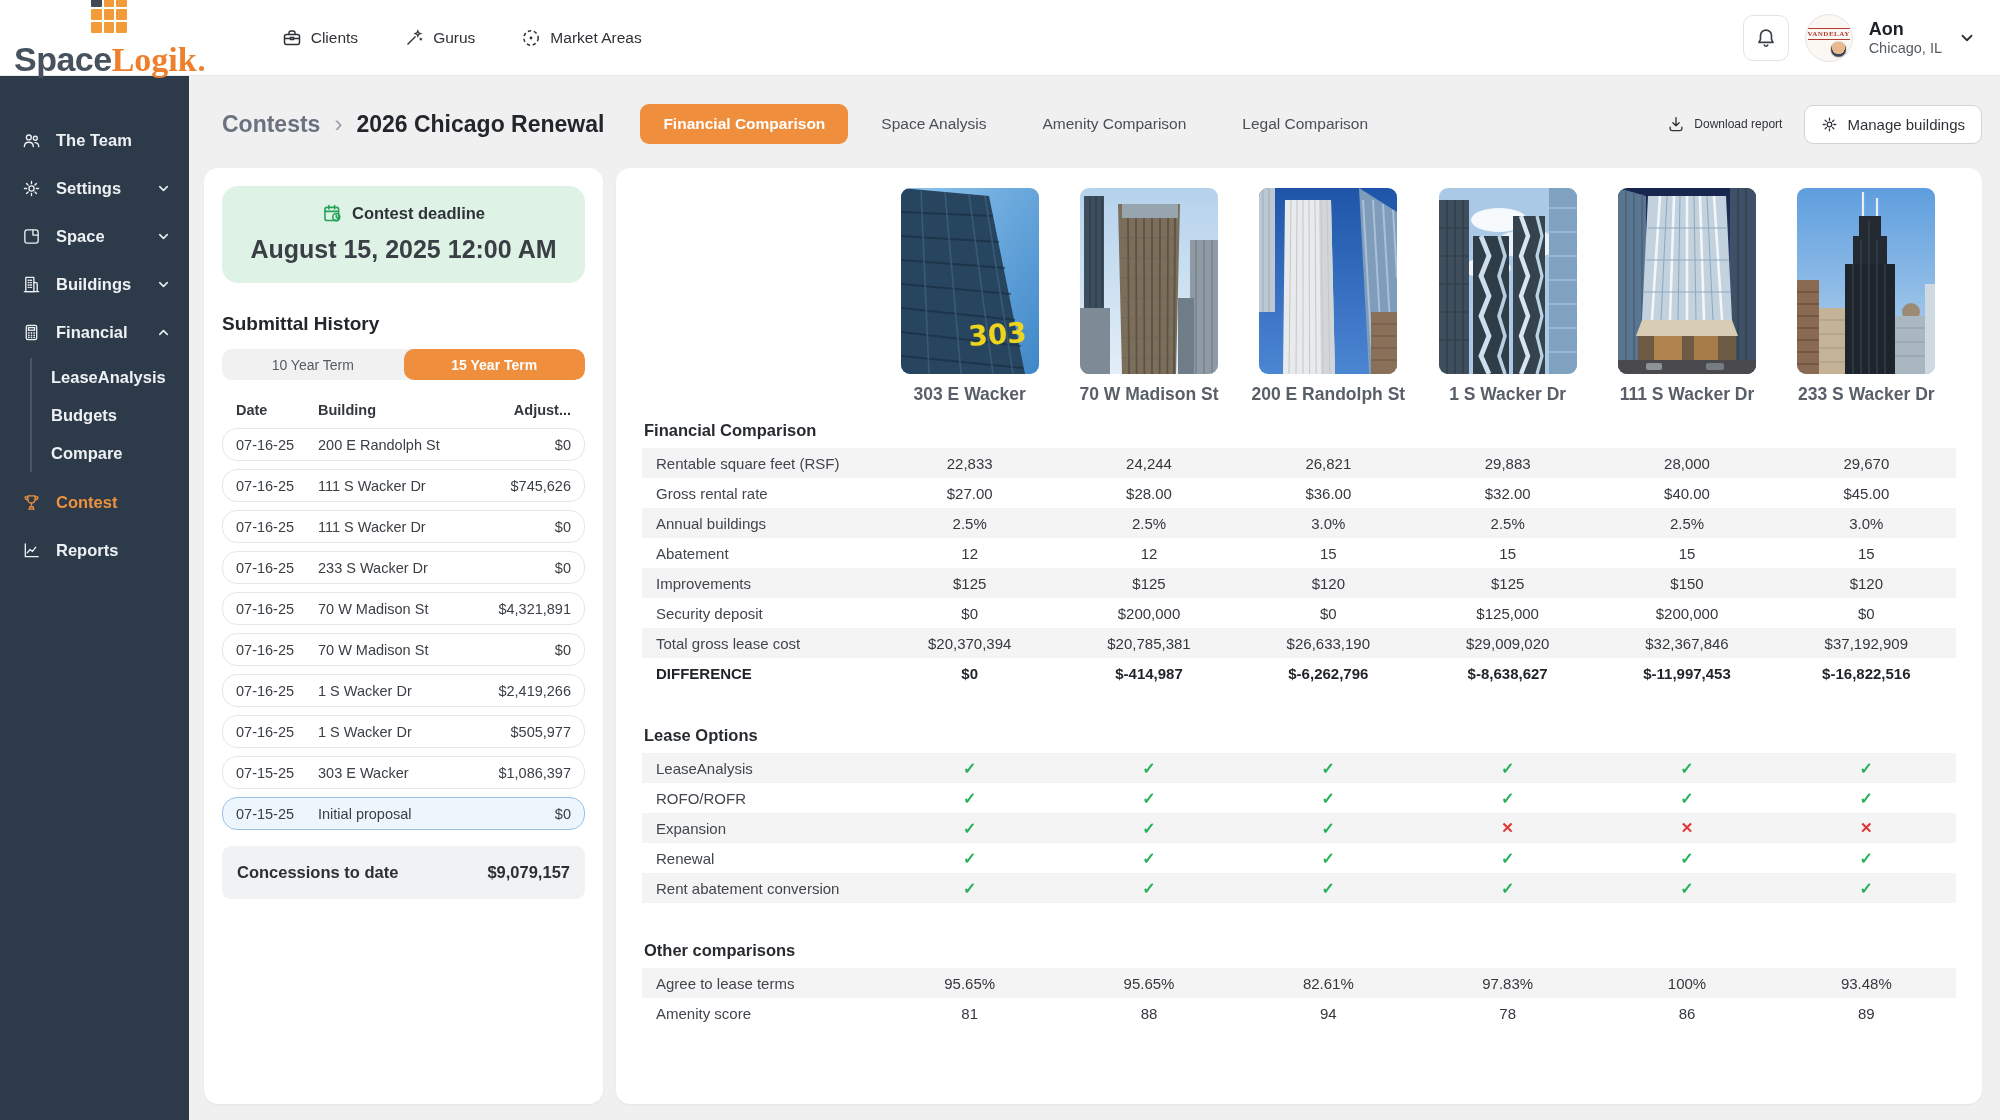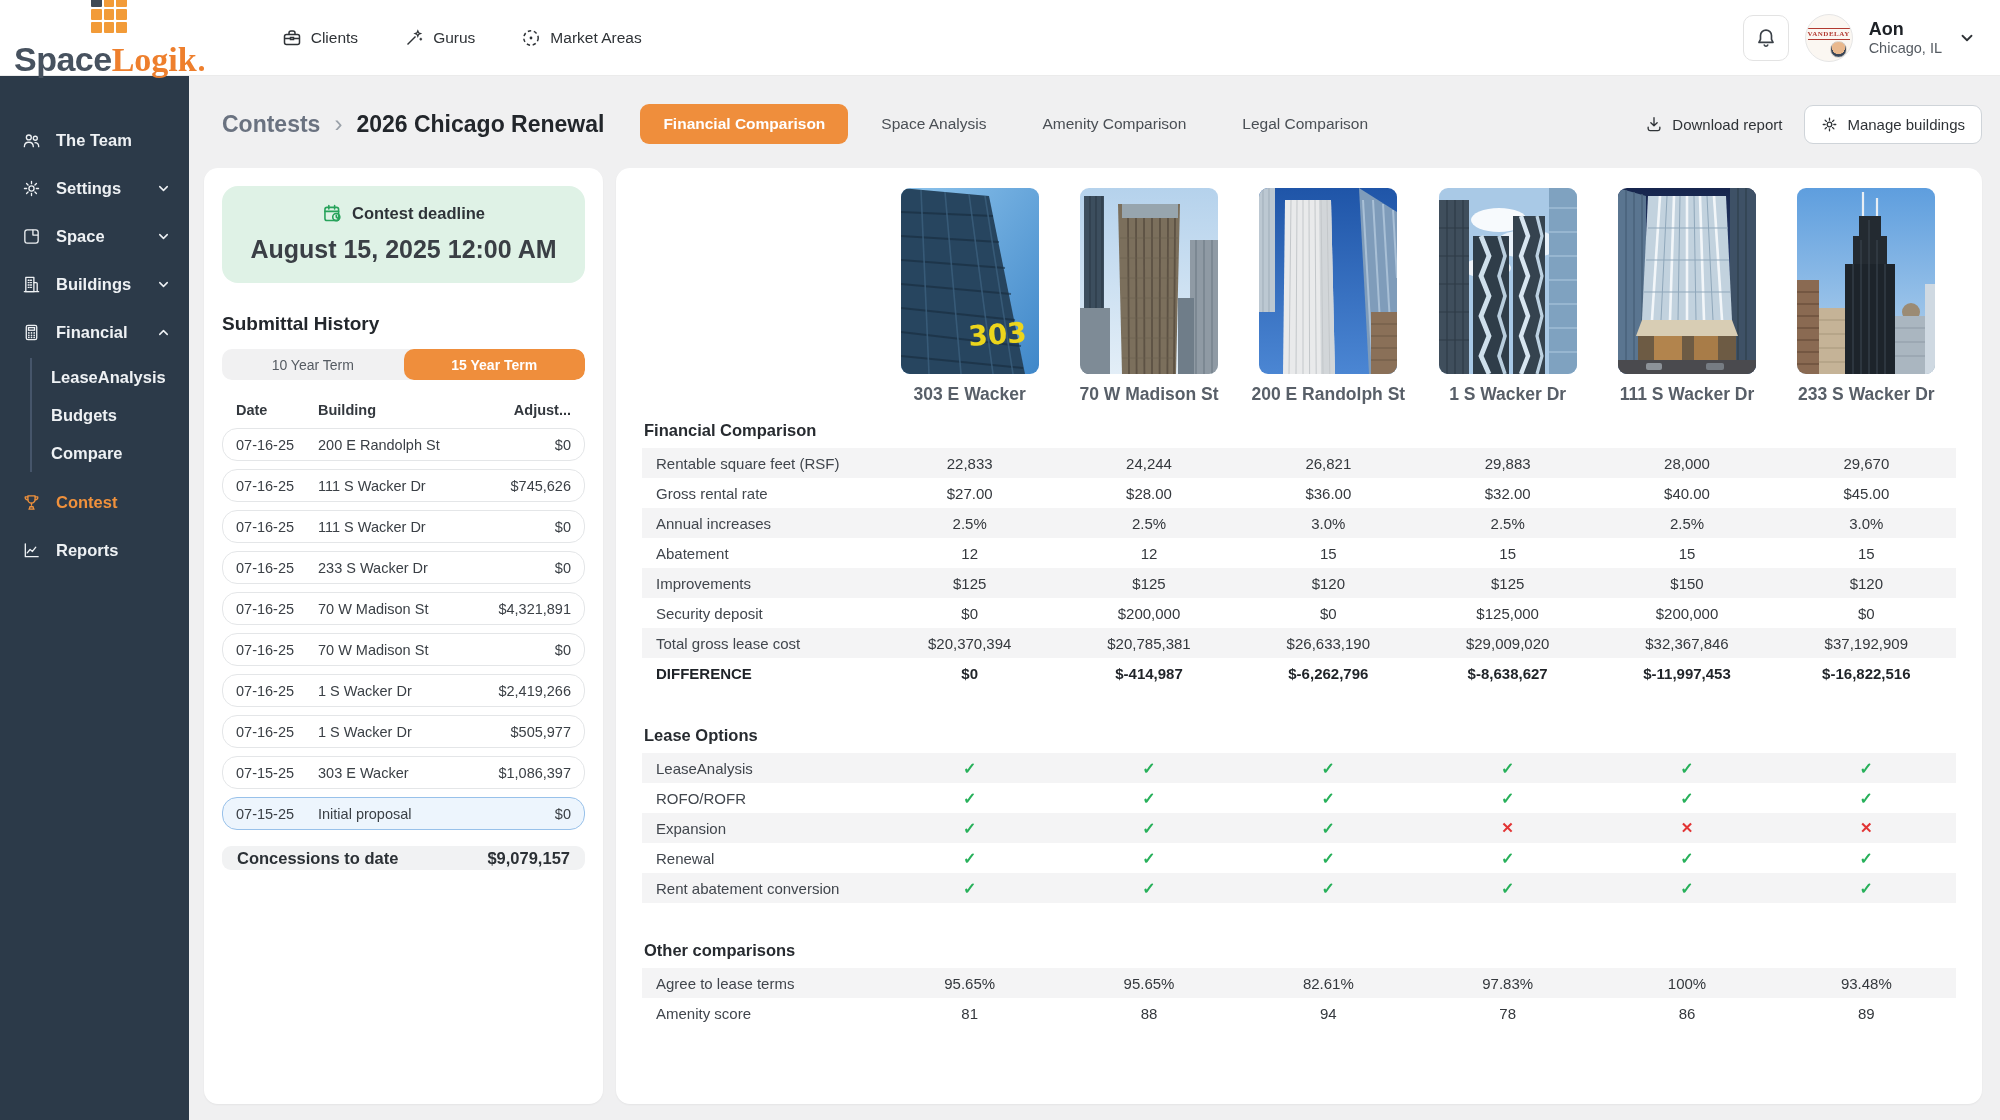--- a/index.html
+++ b/index.html
@@ -42,21 +42,21 @@
   
   .main { position:absolute; top:76px; left:189px; right:0; bottom:0; background:#f0f0f1; padding:20px 18px 16px 15px; display:flex; flex-direction:column; }
   .page-head { display:flex; align-items:center; height:52px; margin:2px 0 18px; padding-left:18px; }
   .crumb-root { font-size:23px; font-weight:800; color:#6a7280; cursor:pointer; }
   .crumb-sep { font-size:24px; color:#9aa1a9; margin:0 14px; }
   .crumb-title { font-size:23px; font-weight:800; color:#22262b; }
   .tabs { display:flex; gap:10px; margin-left:36px; }
   .tab { padding:11px 23px; border-radius:9px; font-size:15.5px; color:#4a4f55; cursor:pointer; white-space:nowrap; }
   .tab.active { background:#ef8e3c; color:#fff; font-weight:600; }
   .head-actions { margin-left:auto; display:flex; align-items:center; gap:22px; }
-  .dl-btn { display:flex; align-items:center; gap:9px; font-size:15px; color:#2f3337; background:none; border:none; cursor:pointer; font-family:inherit; }
+  .dl-btn { display:flex; align-items:center; gap:9px; font-size:12px; color:#2f3337; background:none; border:none; cursor:pointer; font-family:inherit; }
   .mb-btn { display:flex; align-items:center; gap:9px; font-size:15px; color:#2f3337; background:#fff; border:1px solid #cfd4d9; border-radius:9px; padding:10px 16px; cursor:pointer; font-family:inherit; }
 
   .content { display:flex; gap:13px; flex:1; align-items:stretch; }
   .card { background:#fff; border-radius:14px; box-shadow:0 1px 2px rgba(0,0,0,.05); }
 
   
   .left-card { width:399px; flex:0 0 auto; padding:18px; overflow:hidden; }
   .deadline { background:#dff2e6; border-radius:16px; padding:17px 10px 19px; text-align:center; }
   .deadline-label { display:flex; align-items:center; justify-content:center; gap:9px; font-size:16.5px; font-weight:800; color:#2e3338; }
   .deadline-date { font-size:25px; font-weight:800; color:#3a3f45; margin-top:11px; }
@@ -67,21 +67,21 @@
   .cols { display:flex; margin:22px 0 10px; padding:0 14px; font-size:14.5px; font-weight:800; color:#33383e; }
   .c-date { width:82px; }
   .c-bld { flex:1; }
   .c-adj { text-align:right; }
   .rows { }
   .row-card { display:flex; align-items:center; height:33px; border:1px solid #e4e6e8; border-radius:15px; padding:0 13px; margin-bottom:8px; font-size:14.5px; color:#3b4046; cursor:pointer; background:#fff; }
   .row-card .rc-date { width:82px; }
   .row-card .rc-bld { flex:1; }
   .row-card .rc-amt { text-align:right; }
   .row-card.sel { background:#edf5fd; border-color:#98c1ea; }
-  .concessions { margin-top:16px; background:#f1f2f3; border-radius:9px; height:24px; display:flex; align-items:center; justify-content:space-between; padding:0 15px; font-size:16.5px; font-weight:800; color:#2b3035; }
+  .concessions { margin-top:16px; background:#f1f2f3; border-radius:9px; height:53px; display:flex; align-items:center; justify-content:space-between; padding:0 15px; font-size:16.5px; font-weight:800; color:#2b3035; }
 
   
   .right-card { flex:1; padding:20px 26px 0; overflow:hidden; }
   .bld-row { display:grid; grid-template-columns:238px repeat(6,1fr); margin-bottom:16px; }
   .bld { display:flex; flex-direction:column; align-items:center; }
   .bphoto { width:138px; height:186px; border-radius:9px; display:block; }
   .bld-name { margin-top:10px; font-size:17.5px; font-weight:700; color:#585f68; }
   .cmp-section { margin-bottom:38px; }
   .section-title { font-size:16.5px; font-weight:800; color:#272b30; margin-bottom:8px; padding-left:2px; }
   .trow { display:grid; grid-template-columns:238px repeat(6,1fr); height:30px; align-items:center; font-size:15px; }
@@ -642,21 +642,21 @@
               <div class="trow">
                 <div class="lbl">Gross rental rate</div>
                 <div class="val">$27.00</div>
                 <div class="val">$28.00</div>
                 <div class="val">$36.00</div>
                 <div class="val">$32.00</div>
                 <div class="val">$40.00</div>
                 <div class="val">$45.00</div>
               </div>
               <div class="trow stripe">
-                <div class="lbl">Annual increases</div>
+                <div class="lbl">Annual buildings</div>
                 <div class="val">2.5%</div>
                 <div class="val">2.5%</div>
                 <div class="val">3.0%</div>
                 <div class="val">2.5%</div>
                 <div class="val">2.5%</div>
                 <div class="val">3.0%</div>
               </div>
               <div class="trow">
                 <div class="lbl">Abatement</div>
                 <div class="val">12</div>

